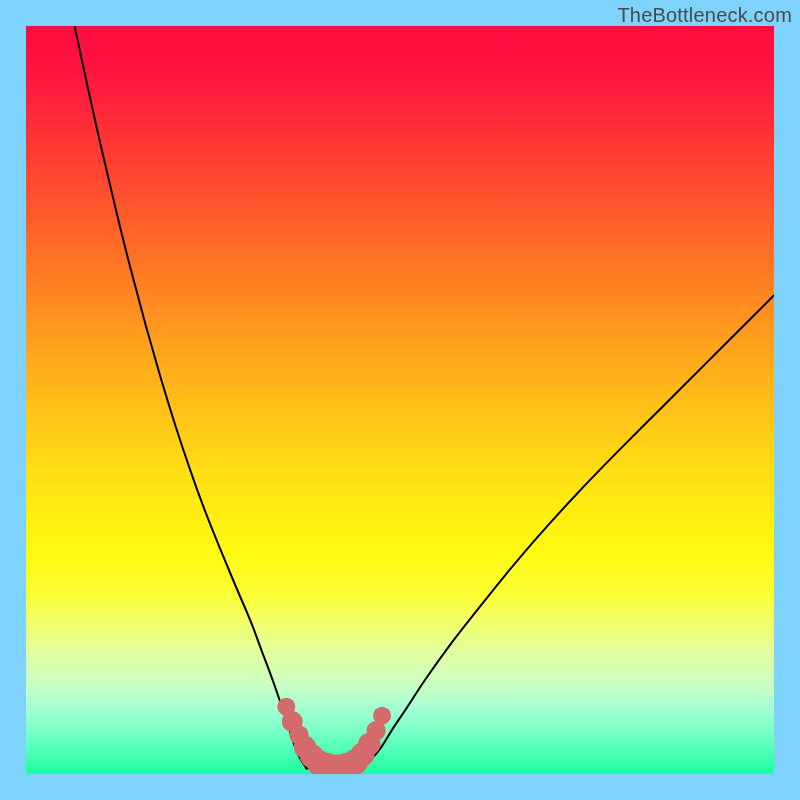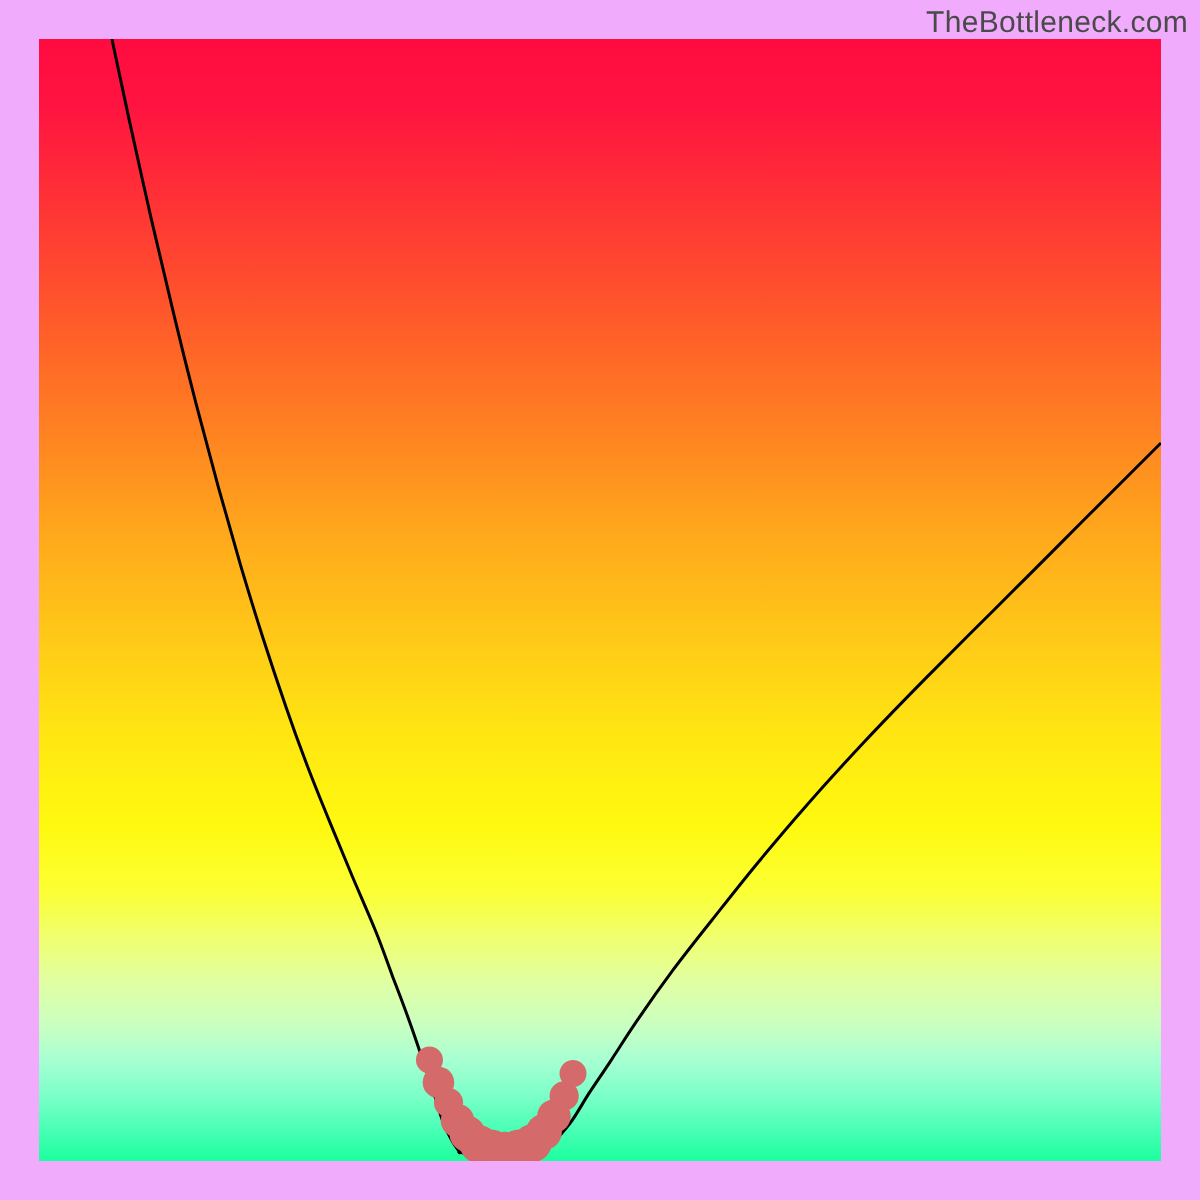--- a/index.html
+++ b/index.html
@@ -1,16 +1,16 @@
 <!DOCTYPE html>
 <html><head>
 <meta charset="utf-8">
 <style>
   html,body{margin:0;padding:0;width:800px;height:800px;background:#000;overflow:hidden;font-family:Arial,Helvetica,sans-serif}
-  .frame{position:absolute;top:0;left:0;width:800px;height:800px;background:#f0abfc}
+  .frame{position:absolute;top:0;left:0;width:800px;height:800px;background:#7dd3fc}
   .plot{position:absolute;top:26px;left:26px;width:748px;height:748px;overflow:hidden}
   .grad{position:absolute;inset:0;
     background:linear-gradient(to bottom,
       #ff0b40 0%,
       #ff1440 6%,
       #ff3036 14%,
       #ff5a2a 25%,
       #ff7e22 34%,
       #ffa81c 44%,
       #ffcb17 54%,

